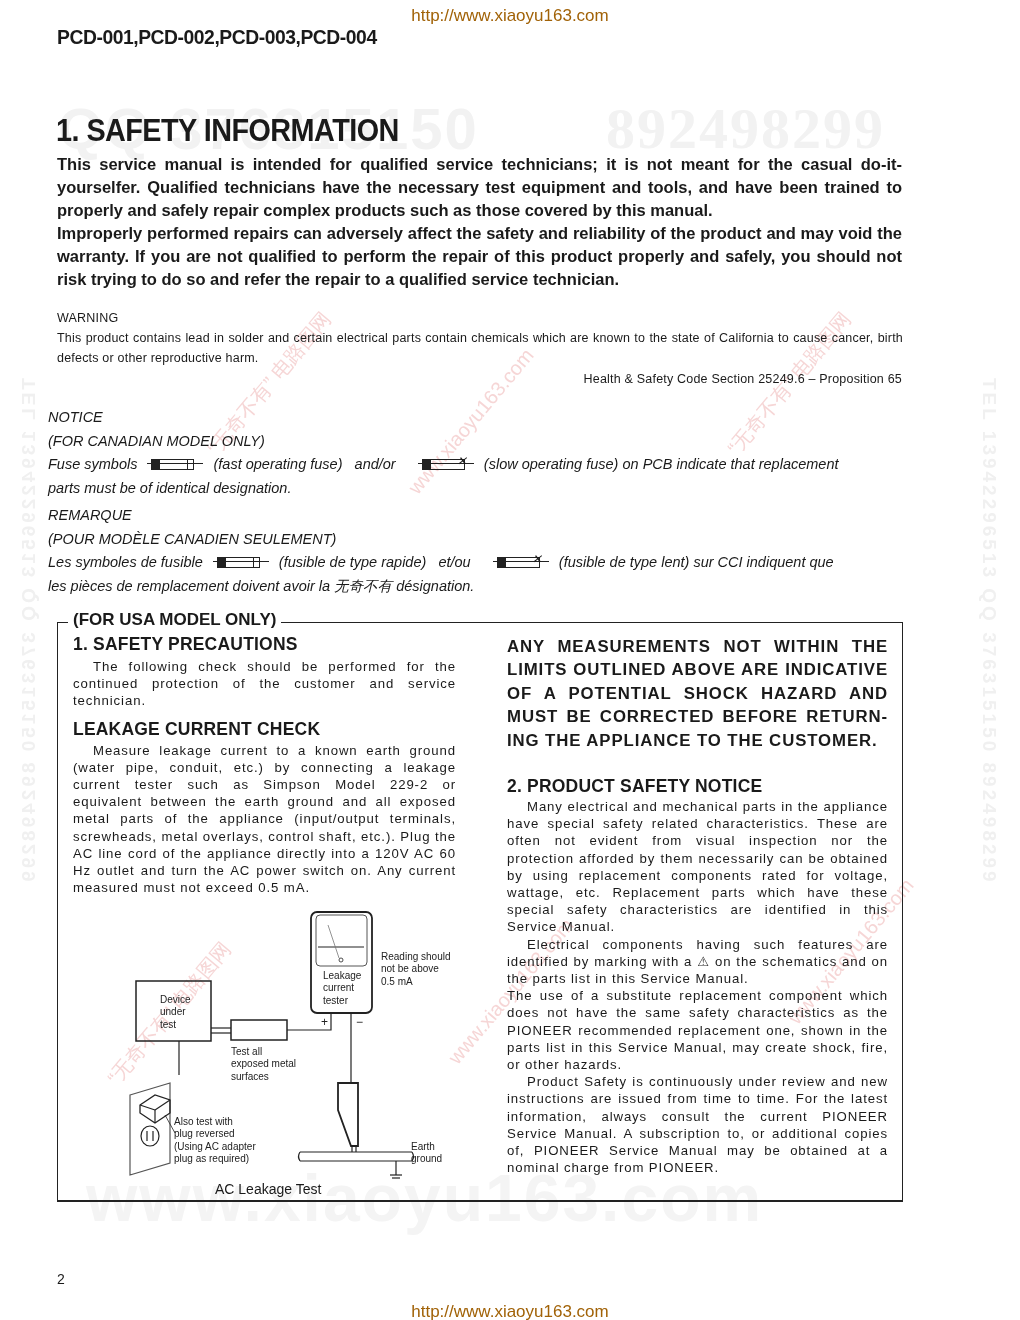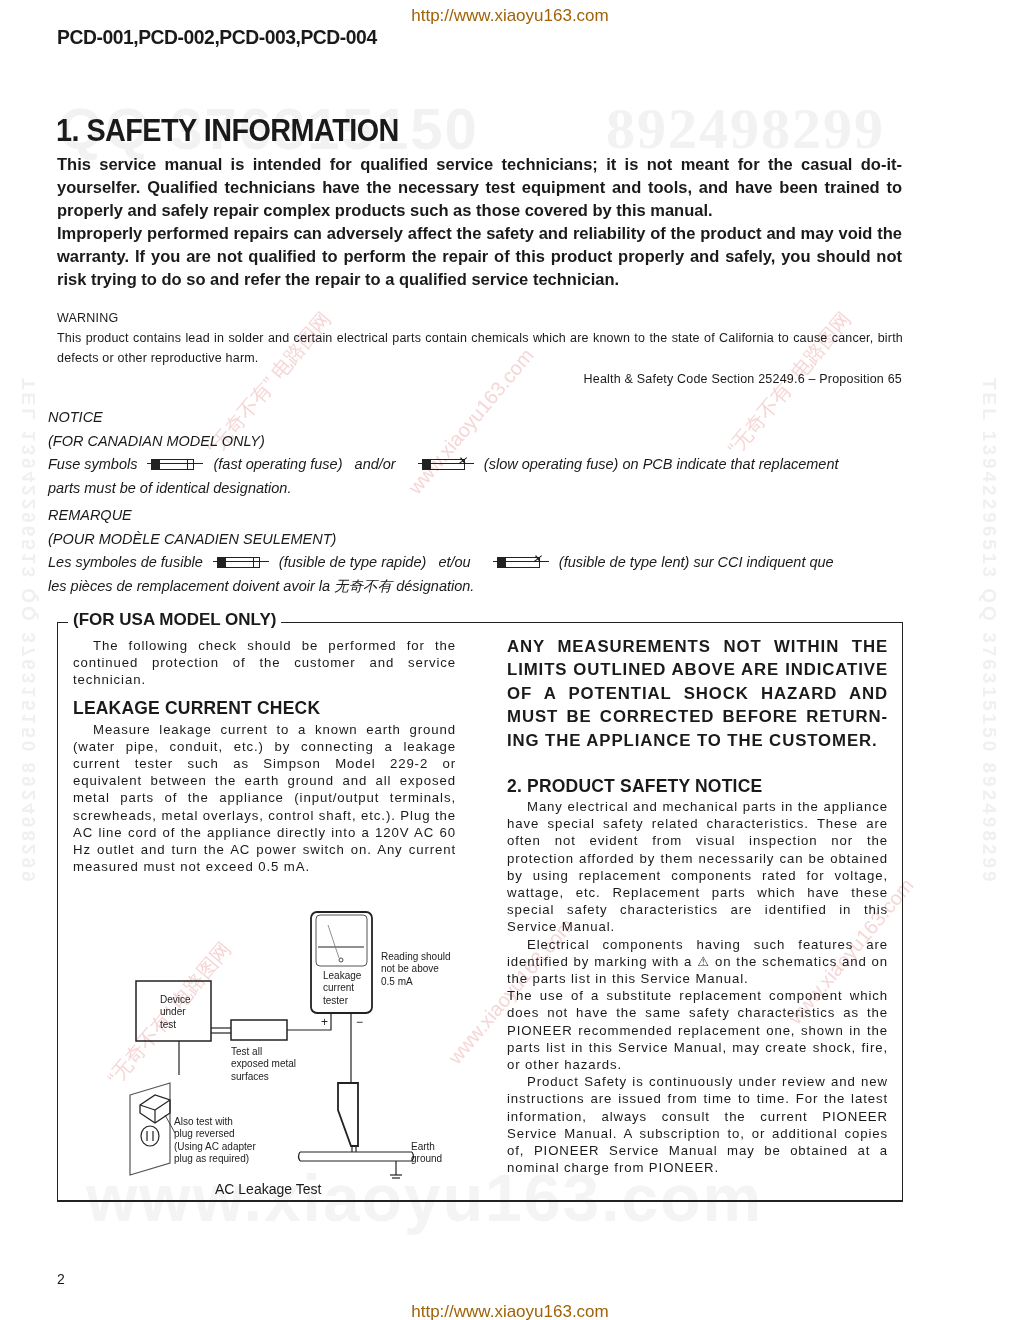--- a/index.html
+++ b/index.html
@@ -89,20 +89,21 @@
     <span class="fuse"><span class="lead"></span><span class="blk"></span><span class="body"></span><span class="x">✕</span></span>
     <span>(fusible de type lent) sur CCI indiquent que</span>
   </div>
   <div>les pièces de remplacement doivent avoir la 无奇不有 désignation.</div>
 </div>
 
 <div class="abs box"></div>
 <div class="abs box-legend">(FOR USA MODEL ONLY)</div>
 
 <div class="abs" style="left:73px; top:634px; width:383px;">
+  <div class="h2">1. SAFETY PRECAUTIONS</div>
   <div class="col" style="margin-top:3px;">
       <p class="ind">The following check should be performed for the continued protection of the customer and service technician.</p>
     </div>
   <div class="h2" style="margin-top:9px;">LEAKAGE CURRENT CHECK</div>
   <div class="col" style="margin-top:2px;">
       <p class="ind">Measure leakage current to a known earth ground (water pipe, conduit, etc.) by connecting a leakage current tester such as Simpson Model 229-2 or equivalent between the earth ground and all exposed metal parts of the appliance (input/output terminals, screwheads, metal overlays, control shaft, etc.). Plug the AC line cord of the appliance directly into a 120V AC 60 Hz outlet and turn the AC power switch on. Any current measured must not exceed 0.5 mA.</p>
     </div>
 </div>
 
 <div class="abs" style="left:120px; top:900px; width:340px; height:280px;">

